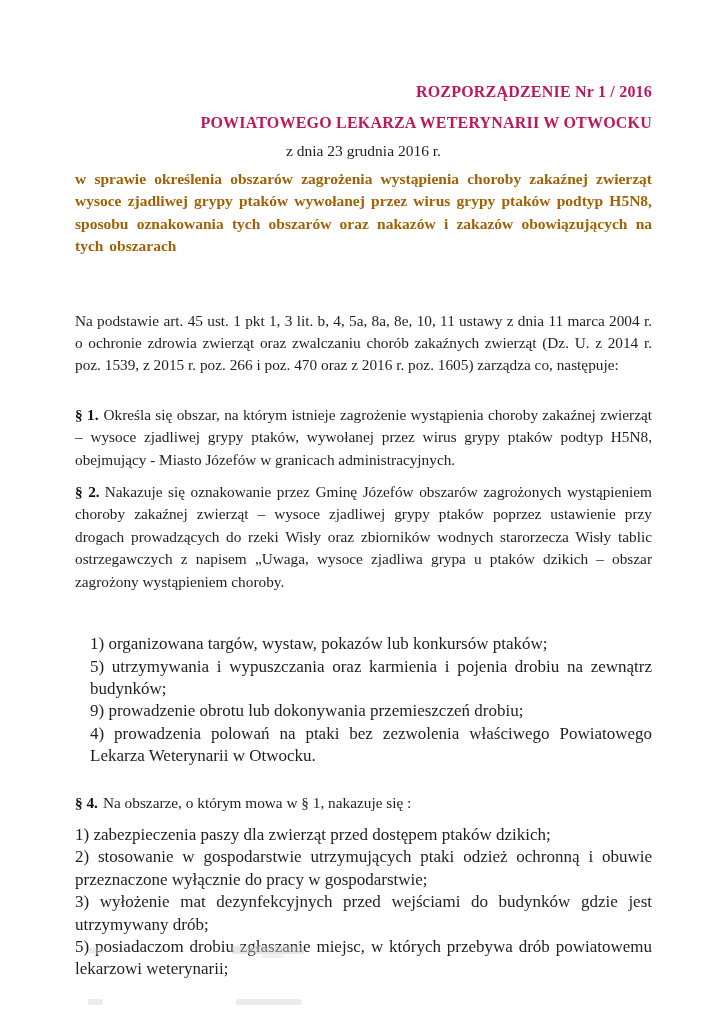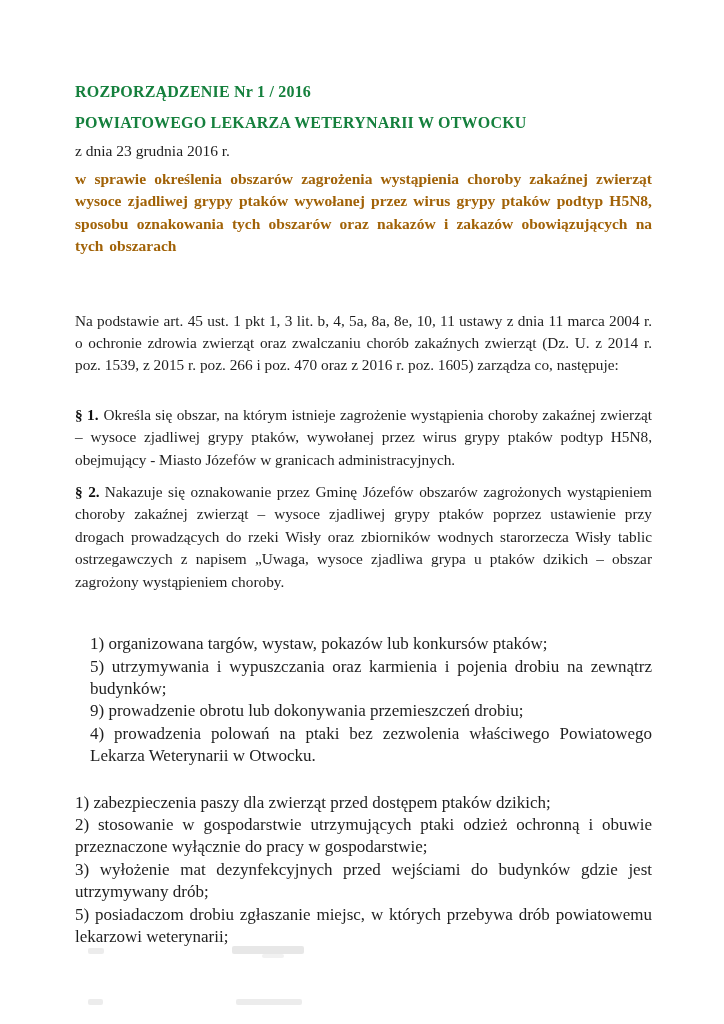--- a/index.html
+++ b/index.html
@@ -12,30 +12,31 @@
     font-family: "Liberation Serif", "DejaVu Serif", serif;
     color: #1e1e1e;
   }
   .content {
     position: absolute;
     left: 75px;
     top: 82px;
     width: 577px;
   }
   .t1, .t2 {
-    text-align: left;
+    text-align: right;
     font-weight: bold;
     font-size: 16px;
     line-height: 20px;
-    color: #15803d;
+    color: #be185d;
     letter-spacing: 0.2px;
   }
   .t1 { margin: 0 0 11px 0; }
   .t2 { margin: 0 0 8px 0; }
   .date {
+    text-align: center;
     font-size: 15.5px;
     line-height: 20px;
     margin: 0 0 7px 0;
   }
   .subject {
     font-weight: bold;
     font-size: 15.5px;
     line-height: 22.4px;
     text-align: justify;
     color: #a16207;
@@ -106,20 +107,21 @@
 
     <div class="items indented">
       <p class="item">1) organizowana targów, wystaw, pokazów lub konkursów ptaków;</p>
       <p class="item">5) utrzymywania i wypuszczania oraz karmienia i pojenia drobiu na zewnątrz budynków;</p>
       <p class="item">9) prowadzenie obrotu lub dokonywania przemieszczeń drobiu;</p>
       <p class="item">4) prowadzenia polowań na ptaki bez zezwolenia właściwego Powiatowego Lekarza Weterynarii w Otwocku.</p>
     </div>
 
     <div class="spacer-c"></div>
 
+    <p class="para sec-head"><span class="sec-num">§ 4.</span><span>Na obszarze, o którym mowa w § 1, nakazuje się :</span></p>
 
     <div class="items">
       <p class="item">1) zabezpieczenia paszy dla zwierząt przed dostępem ptaków dzikich;</p>
       <p class="item">2) stosowanie w gospodarstwie utrzymujących ptaki odzież ochronną i obuwie przeznaczone wyłącznie do pracy w gospodarstwie;</p>
       <p class="item">3) wyłożenie mat dezynfekcyjnych przed wejściami do budynków gdzie jest utrzymywany drób;</p>
       <p class="item">5) posiadaczom drobiu zgłaszanie miejsc, w których przebywa drób powiatowemu lekarzowi weterynarii;</p>
     </div>
 
   </div>
 

